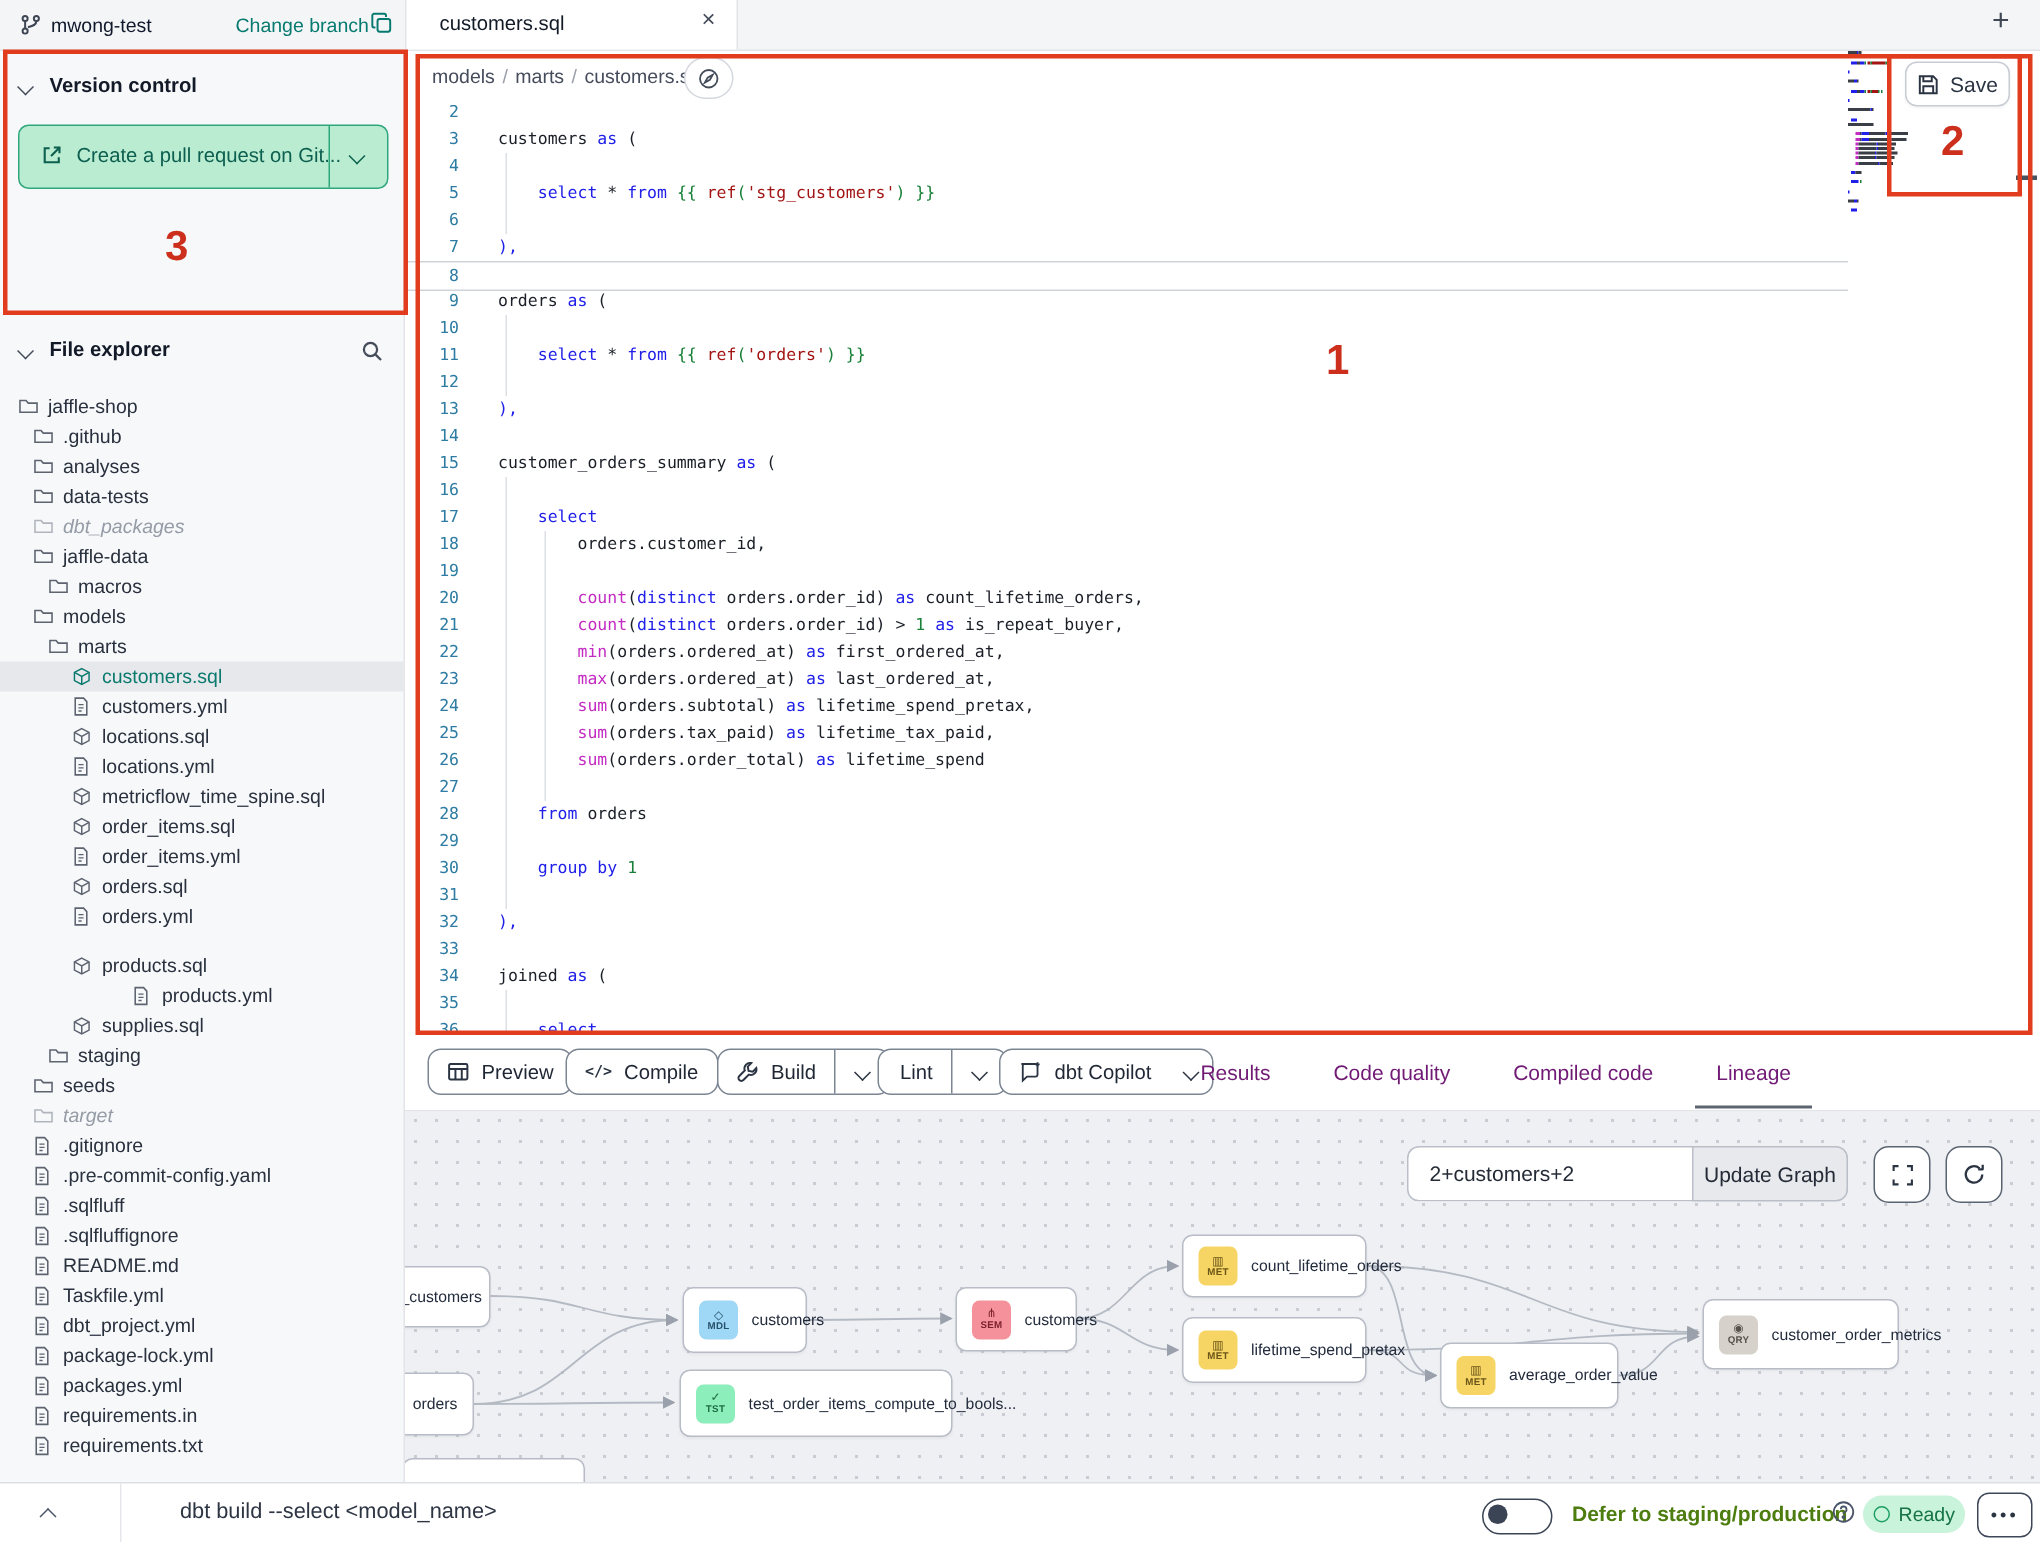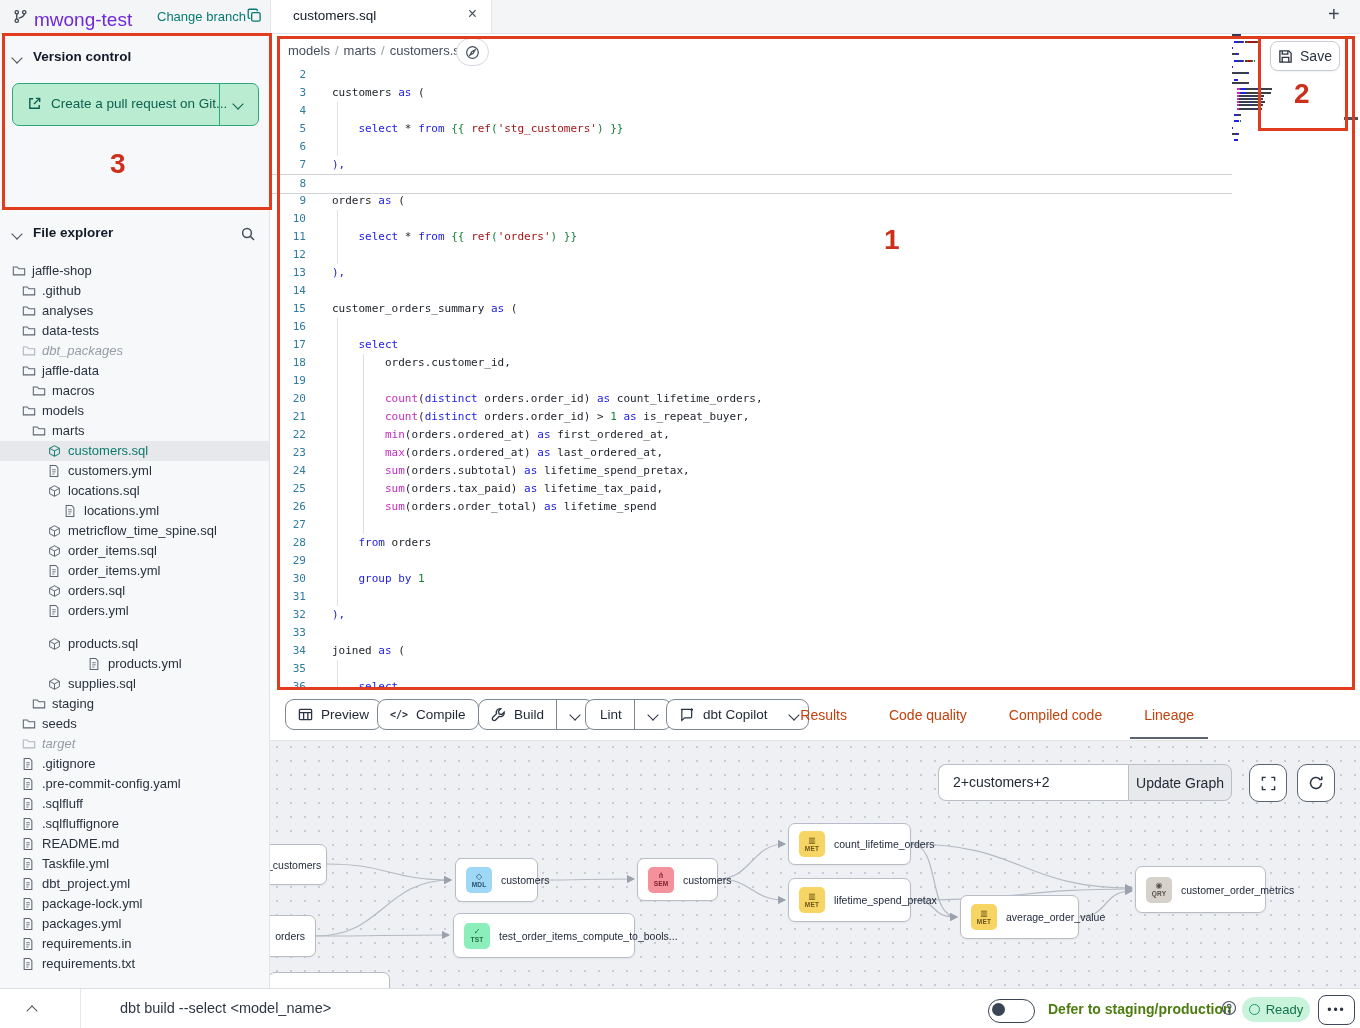--- a/index.html
+++ b/index.html
@@ -2,21 +2,21 @@
 <html><head>
 <meta charset="utf-8">
 <style>
   html,body{margin:0;padding:0}
   body{width:1360px;height:1028px;position:relative;overflow:hidden;background:#fff;
        font-family:"Liberation Sans",sans-serif;color:#232b38;-webkit-font-smoothing:antialiased}
   svg{display:block}
   
   .topbar{position:absolute;left:0;top:0;width:1360px;height:33px;background:#f4f5f7;border-bottom:1px solid #e2e4e8;z-index:2}
   .branch-icon{position:absolute;left:13px;top:9px;color:#3e4654}
-  .branch-name{position:absolute;left:34px;top:9px;font-size:19px;color:#6d28d9}
+  .branch-name{position:absolute;left:34px;top:9px;font-size:13px;color:#0f172a}
   .change-branch{position:absolute;left:157px;top:9px;font-size:13px;color:#077a70;cursor:pointer}
   .copy-icon{position:absolute;left:247px;top:8px;color:#077a70;cursor:pointer}
   .tab{position:absolute;left:270px;top:0;width:220px;height:33px;background:#fff;border-left:1px solid #e2e4e8;border-right:1px solid #e2e4e8}
   .tab-title{position:absolute;left:22px;top:8px;font-size:13.5px;color:#121a26}
   .tab-close{position:absolute;right:14px;top:5px;font-size:16px;color:#454d5b;cursor:pointer}
   .newtab{position:absolute;left:1328px;top:3px;font-size:20px;color:#3f4754;cursor:pointer}
   
   .cv{display:inline-block;width:7px;height:7px;border-right:1.6px solid currentColor;border-bottom:1.6px solid currentColor;transform:rotate(45deg)}
   .cv.up{transform:rotate(-135deg)}
   
@@ -58,21 +58,21 @@
   .vthumb{position:absolute;left:1074px;top:84px;width:14px;height:3px;background:#49525f}
   
   .actionbar{position:absolute;left:270px;top:690px;width:1090px;height:50px;background:#fff;border-bottom:1px solid #e2e4e8;z-index:1}
   .abtn{position:absolute;top:9px;height:31px;background:#fff;border:1px solid #7c8592;border-radius:9px;display:flex;align-items:center;font-size:13.5px;color:#1f2734;cursor:pointer;box-sizing:border-box}
   .abtn .ic{margin:0 8px 0 12px;color:#2b3442;display:flex}
   .abtn .lb{margin-right:12px}
   .abtn .dsep{width:1px;height:100%;background:#7c8592}
   .abtn .dchev{width:36px;display:flex;align-items:center;justify-content:center;color:#2b3442}
   .codeic{font-family:"DejaVu Sans Mono",monospace;font-size:10px;font-weight:bold}
   .tabs{position:absolute;right:152px;top:0;height:49px;display:flex;align-items:center;gap:14px}
-  .ptab{padding:0 14px;height:49px;display:flex;align-items:center;font-size:14px;color:#c2410c;cursor:pointer;position:relative}
+  .ptab{padding:0 14px;height:49px;display:flex;align-items:center;font-size:14px;color:#701a75;cursor:pointer;position:relative}
   .ptab.act::after{content:"";position:absolute;left:0;right:0;bottom:0;height:2px;background:#5c6472}
   
   .lineage{position:absolute;left:270px;top:740px;width:1090px;height:248px;background:#eff0f3;background-image:radial-gradient(#c9ccd3 1px,transparent 1.2px);background-size:14px 14px;overflow:hidden}
   #edges{position:absolute;left:0;top:0}
   .node{position:absolute;background:#fff;border:1px solid #b7bcc6;border-radius:7px;box-shadow:0 1px 2px rgba(20,30,50,.05);display:flex;align-items:center;gap:9px;padding:0 10px;box-sizing:border-box;cursor:pointer}
   .node .nlabel{font-size:10.5px;color:#232c3d;white-space:nowrap}
   .node.right .nlabel{margin-left:auto}
   .badge{width:26px;height:26px;border-radius:5px;display:flex;flex-direction:column;align-items:center;justify-content:center;flex:0 0 26px}
   .badge em{font-style:normal;font-size:8px;line-height:8px}
   .badge b{font-size:6.5px;line-height:7px;letter-spacing:.2px}
@@ -180,21 +180,21 @@
             <path d="M2 4.7 8 7.9l6-3.2M8 7.9v6.6"></path>
           </svg></span><span>customers.sql</span></div>
       <div class="trow" style="padding-left: 48px;"><span class="tic"><svg width="12" height="14" viewBox="0 0 14 16" fill="none" stroke="currentColor" stroke-width="1.2">
             <path d="M2.5 1.5h6.5l2.5 2.7V14.5h-9z"></path>
             <path d="M5 6.5h4M5 9h4M5 11.5h2.5" stroke-width="1"></path>
           </svg></span><span>customers.yml</span></div>
       <div class="trow" style="padding-left: 48px;"><span class="tic"><svg width="13" height="14" viewBox="0 0 16 16" fill="none" stroke="currentColor" stroke-width="1.2">
             <path d="M8 1.5 14 4.7v6.6L8 14.5 2 11.3V4.7z"></path>
             <path d="M2 4.7 8 7.9l6-3.2M8 7.9v6.6"></path>
           </svg></span><span>locations.sql</span></div>
-      <div class="trow" style="padding-left: 64px;"><span class="tic"><svg width="12" height="14" viewBox="0 0 14 16" fill="none" stroke="currentColor" stroke-width="1.2">
+      <div class="trow" style="padding-left: 48px;"><span class="tic"><svg width="12" height="14" viewBox="0 0 14 16" fill="none" stroke="currentColor" stroke-width="1.2">
             <path d="M2.5 1.5h6.5l2.5 2.7V14.5h-9z"></path>
             <path d="M5 6.5h4M5 9h4M5 11.5h2.5" stroke-width="1"></path>
           </svg></span><span>locations.yml</span></div>
       <div class="trow" style="padding-left: 48px;"><span class="tic"><svg width="13" height="14" viewBox="0 0 16 16" fill="none" stroke="currentColor" stroke-width="1.2">
             <path d="M8 1.5 14 4.7v6.6L8 14.5 2 11.3V4.7z"></path>
             <path d="M2 4.7 8 7.9l6-3.2M8 7.9v6.6"></path>
           </svg></span><span>metricflow_time_spine.sql</span></div>
       <div class="trow" style="padding-left: 48px;"><span class="tic"><svg width="13" height="14" viewBox="0 0 16 16" fill="none" stroke="currentColor" stroke-width="1.2">
             <path d="M8 1.5 14 4.7v6.6L8 14.5 2 11.3V4.7z"></path>
             <path d="M2 4.7 8 7.9l6-3.2M8 7.9v6.6"></path>

